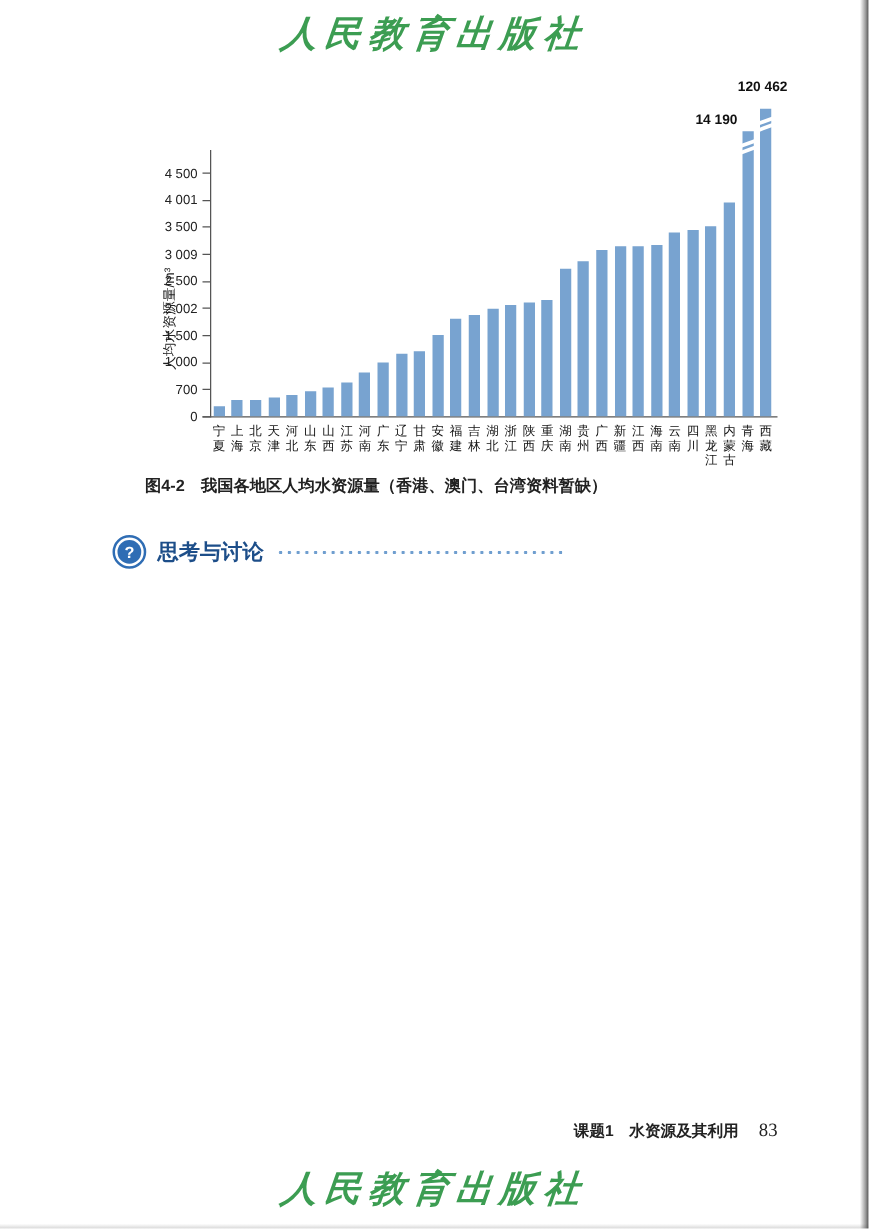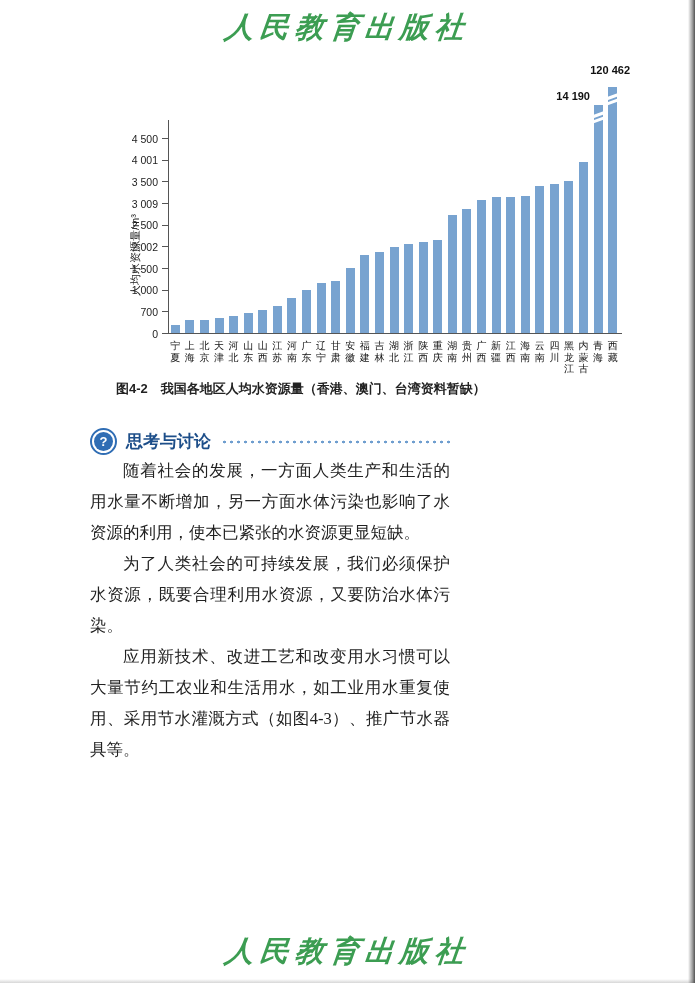--- a/index.html
+++ b/index.html
@@ -299,24 +299,23 @@
     <div class="think-header">
       <span class="think-icon-outer">
         <span class="think-icon-inner">?</span>
       </span>
       <span class="think-title">思考与讨论</span>
       <span class="think-leader"></span>
     </div>
   </div>
 
 
-  <div id="paragraphs">
-      <p class="body-text">随着社会的发展，一方面人类生产和生活的用水量不断增加，另一方面水体污染也影响了水资源的利用，使本已紧张的水资源更显短缺。</p>
-      <p class="body-text">为了人类社会的可持续发展，我们必须保护水资源，既要合理利用水资源，又要防治水体污染。</p>
-      <p class="body-text">应用新技术、改进工艺和改变用水习惯可以大量节约工农业和生活用水，如工业用水重复使用、采用节水灌溉方式（如图4-3）、推广节水器具等。</p>
-    </div>
-
+
+  <div class="footer">
+    <span class="footer-lesson">课题1　水资源及其利用</span>
+    <span class="footer-page">83</span>
+  </div>
 
   <div class="watermark bottom">人民教育出版社</div>
 
   <div class="edge-right"></div>
   <div class="edge-bottom"></div>
 </div>
 
 </body></html>

